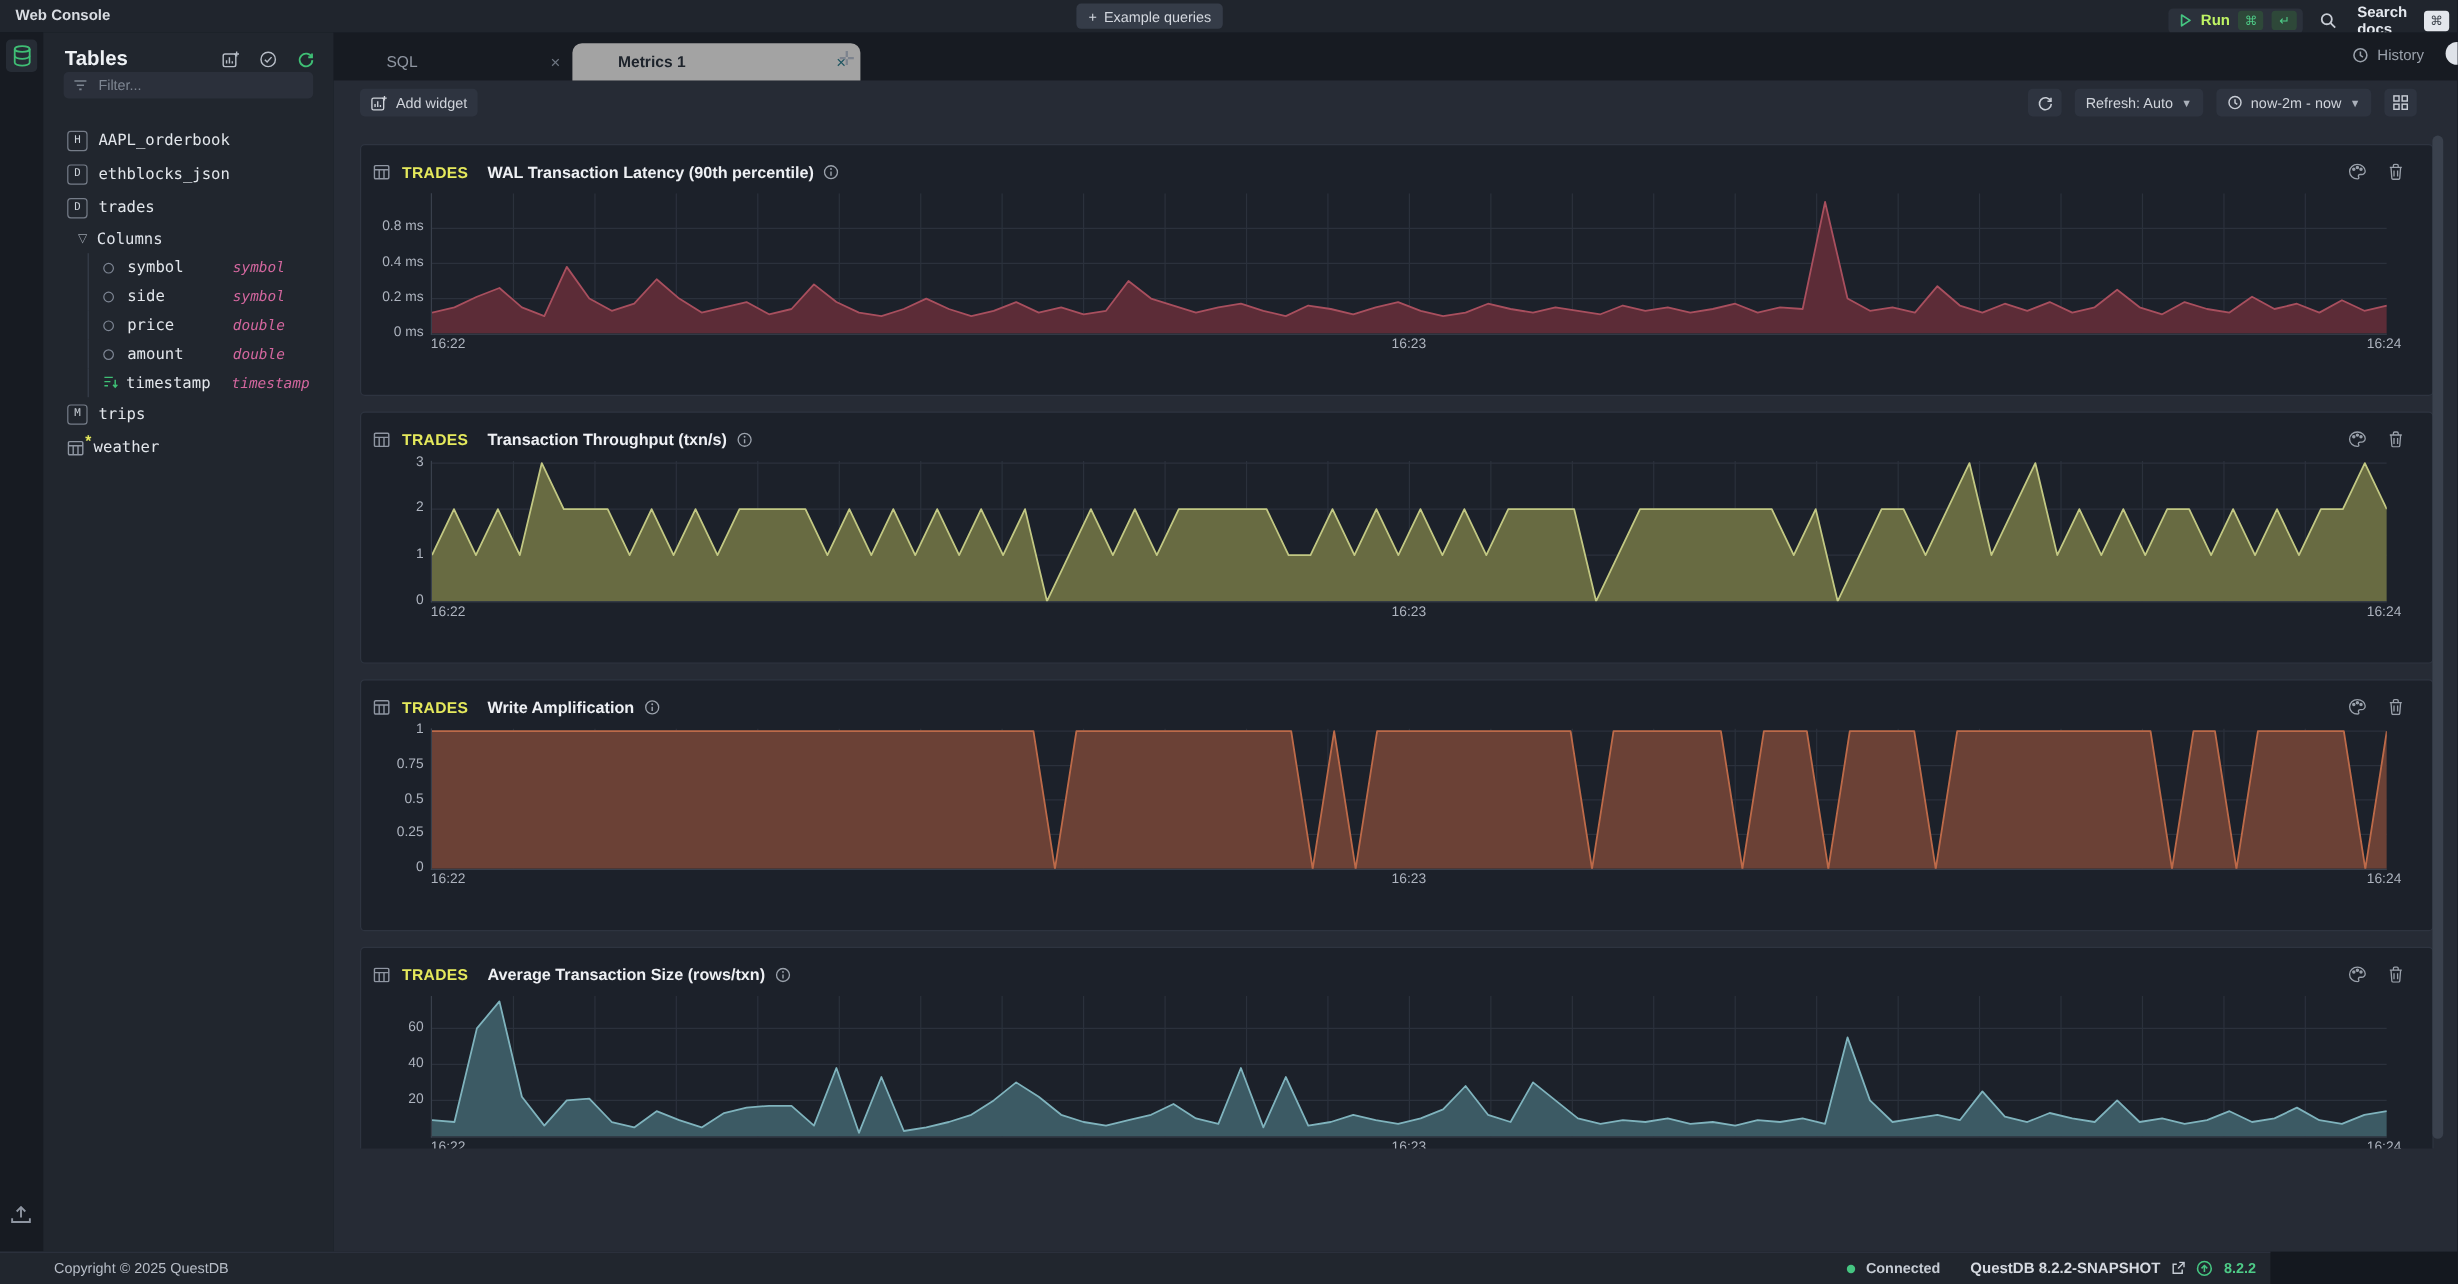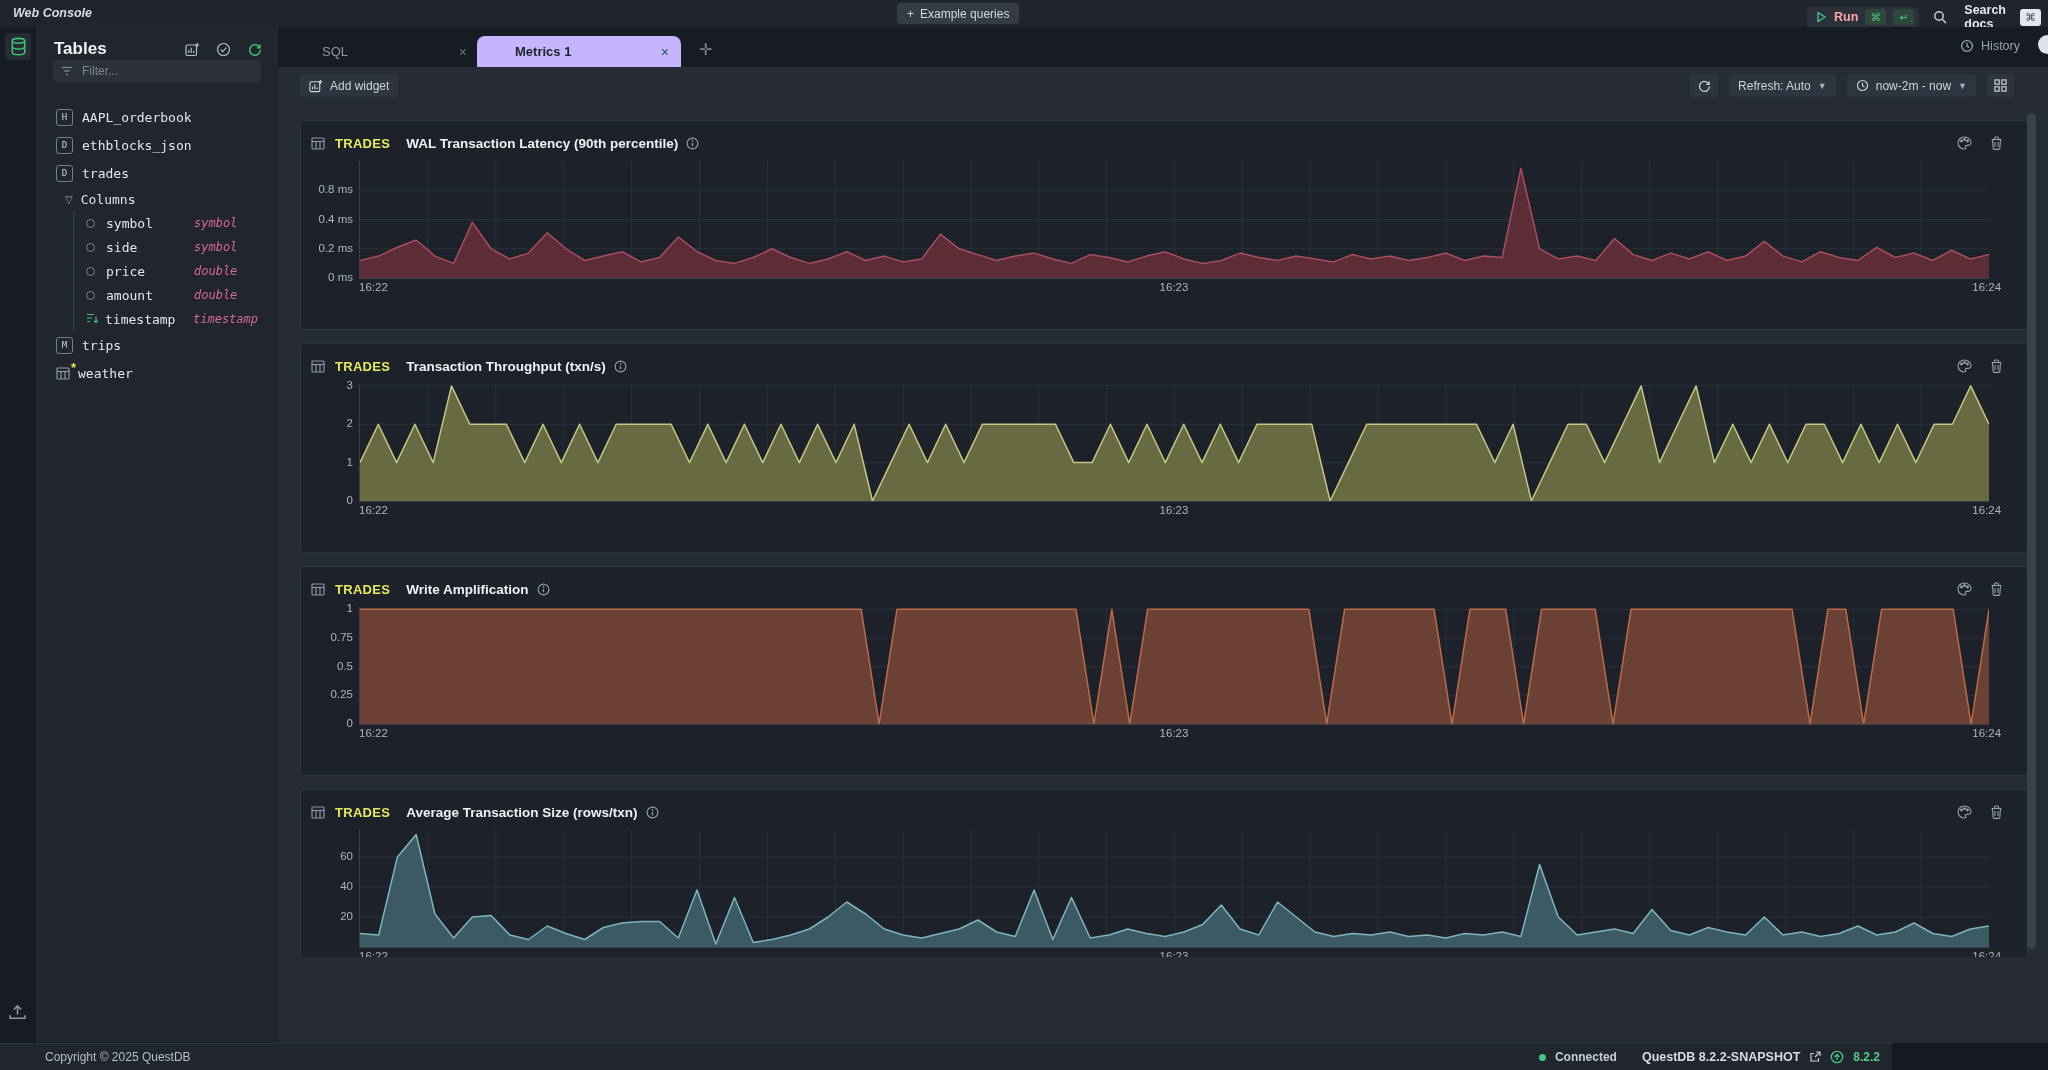--- a/index.html
+++ b/index.html
@@ -2,27 +2,27 @@
 <html><head>
 <meta charset="utf-8">
 <style>
   html,body{margin:0;padding:0;background:#14181f;}
   body{width:2048px;height:1070px;overflow:hidden;position:relative;
        font-family:"Liberation Sans",sans-serif;color:#dfe3ea;
        -webkit-font-smoothing:antialiased;}
 
   
   #topbar{position:absolute;left:0;top:0;width:2048px;height:27px;background:#20252d;}
-  #app-title{position:absolute;left:13px;top:6px;font-size:12.5px;color:#d8dce2;font-weight:600;font-style:italic;}
+  #app-title{position:absolute;left:13px;top:6px;font-size:12.5px;color:#d8dce2;font-weight:600;}
   #example-btn{position:absolute;left:897px;top:3px;height:21px;padding:0 10px;background:#353c48;
       border:none;border-radius:4px;color:#d3d7de;font-size:12px;display:flex;align-items:center;gap:6px;
       font-family:"Liberation Sans",sans-serif;cursor:pointer;}
   #top-right{position:absolute;left:1807px;top:3px;display:flex;align-items:center;gap:14px;}
   #run-btn{height:21px;background:#2b313b;border-radius:4px;display:flex;align-items:center;gap:7px;padding:0 5px 0 9px;cursor:pointer;}
-  #run-btn .run-label{color:#fca5a5;font-size:12.5px;font-weight:700;}
+  #run-btn .run-label{color:#bef264;font-size:12.5px;font-weight:700;}
   .kbd-green{background:#2e4839;color:#4ecb87;border-radius:3px;min-width:17px;height:16px;font-size:10.5px;
       display:flex;align-items:center;justify-content:center;padding:0 2px;}
   #search-docs{display:flex;align-items:center;gap:17px;cursor:pointer;}
   #search-docs .sd-label{color:#e4e8ee;font-size:12.5px;font-weight:600;}
   .kbd-light{background:#e3e6ec;color:#3a4049;border-radius:3px;min-width:17px;height:17px;font-size:10.5px;
       display:flex;align-items:center;justify-content:center;padding:0 2px;}
 
   
   #rail{position:absolute;left:0;top:27px;width:36px;height:1016px;background:#171b22;}
   #rail-db{position:absolute;left:5px;top:6px;width:26px;height:27px;background:#262c35;border-radius:4px;
@@ -57,21 +57,21 @@
   .tbl-ic{margin-right:8px;display:flex;flex:none;position:relative;}
   .tbl-star{position:absolute;right:-6px;top:-7px;color:#e5e95c;font-size:13px;font-weight:700;}
 
   
   #content{position:absolute;left:278px;top:27px;width:1770px;height:1016px;background:#262b35;}
   #tabbar{position:absolute;left:0;top:0;width:100%;height:40px;background:#171b22;}
   .tab{position:absolute;bottom:0;height:31px;display:flex;align-items:center;cursor:pointer;}
   #tab-sql{left:0;width:199px;}
   #tab-sql .tab-label{color:#8f96a2;font-size:13px;margin-left:44px;}
   #tab-sql .tab-close{margin-left:auto;margin-right:10px;color:#6e7682;font-size:14px;}
-  #tab-metrics{left:199px;width:204px;background:#c4b5fd;border-radius:8px 8px 0 0;gap:32px;}
+  #tab-metrics{left:199px;width:240px;background:#a3a3a3;border-radius:8px 8px 0 0;gap:32px;}
   #tab-metrics .tab-label{color:#1d232b;font-size:13px;font-weight:600;margin-left:38px;}
   #tab-metrics .tab-close{margin-left:auto;margin-right:12px;color:#1d5560;font-size:14px;}
   #tab-add{position:absolute;left:415px;bottom:7px;color:#7c838e;font-size:16px;background:none;border:none;cursor:pointer;
       font-family:"Liberation Sans",sans-serif;}
   #history-btn{position:absolute;right:28px;top:12px;display:flex;align-items:center;gap:7px;color:#9aa1ab;
       font-size:12.5px;cursor:pointer;}
   #corner-circle{position:absolute;right:-9px;top:8px;width:19px;height:19px;border-radius:50%;background:#dfe3e9;}
 
   #toolbar{position:absolute;left:0;top:40px;width:100%;height:38px;}
   .tbtn{height:23px;background:#2e3440;border:none;border-radius:4px;color:#cfd3da;font-size:12px;

